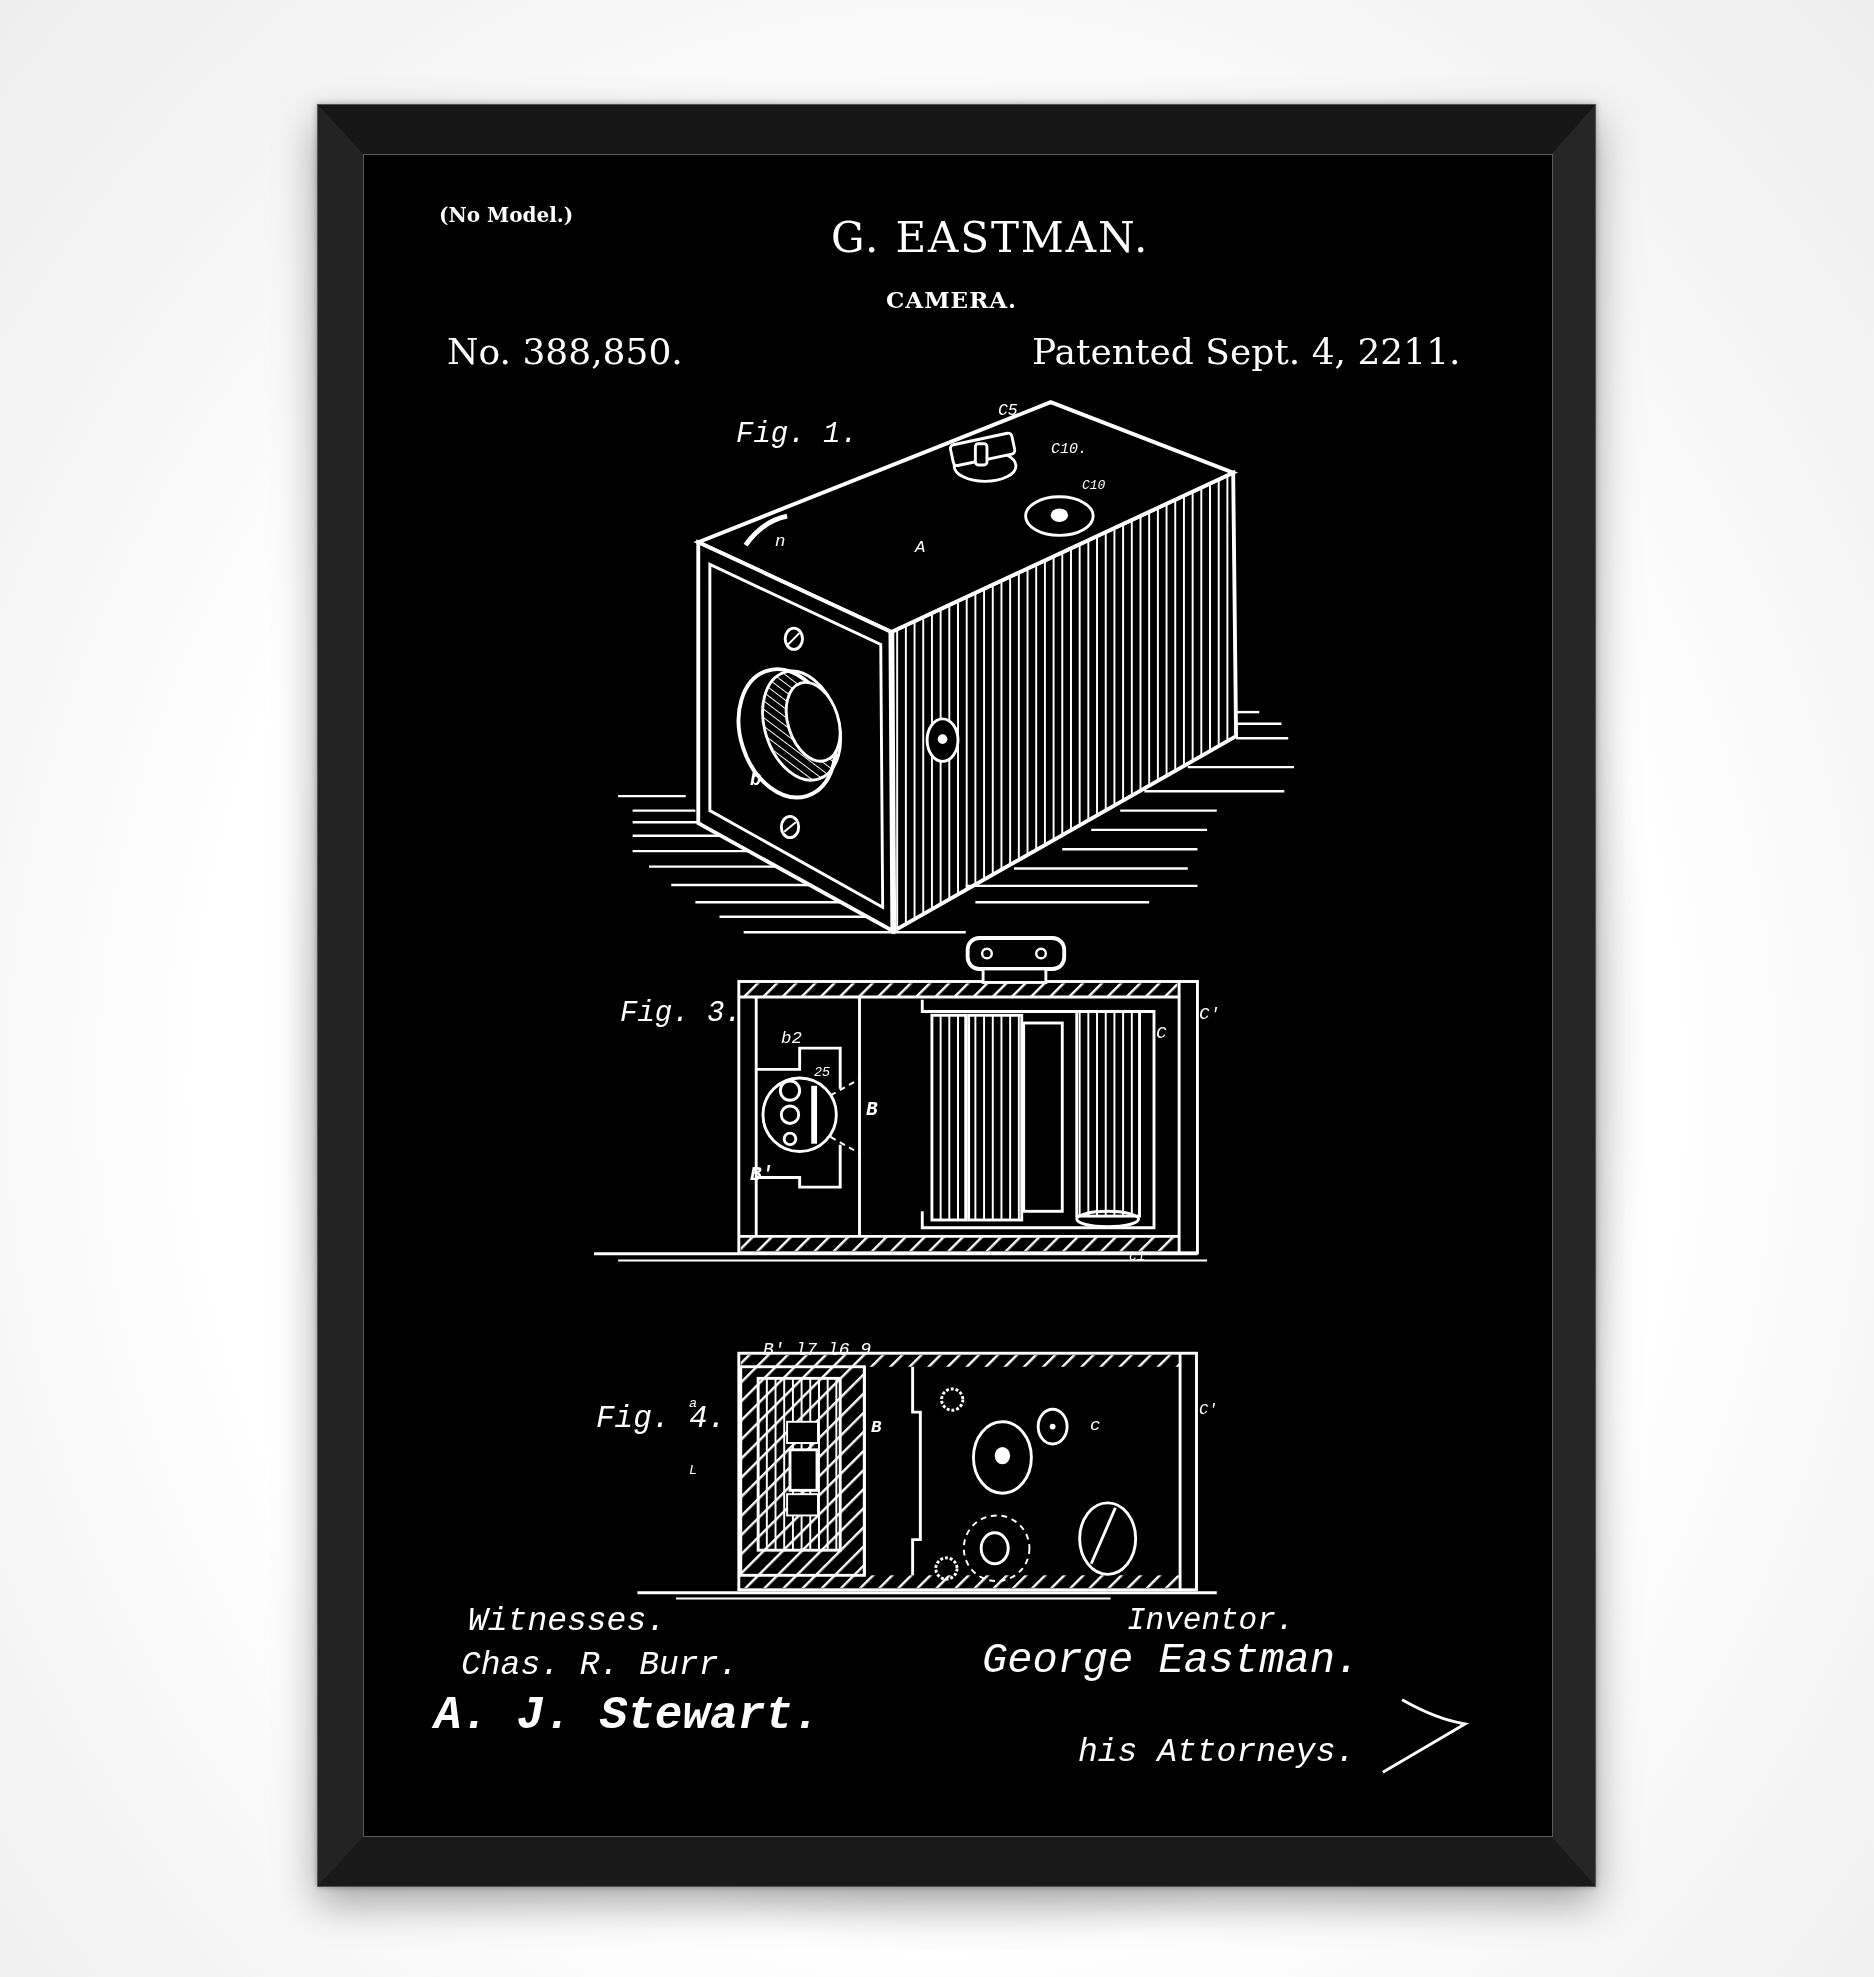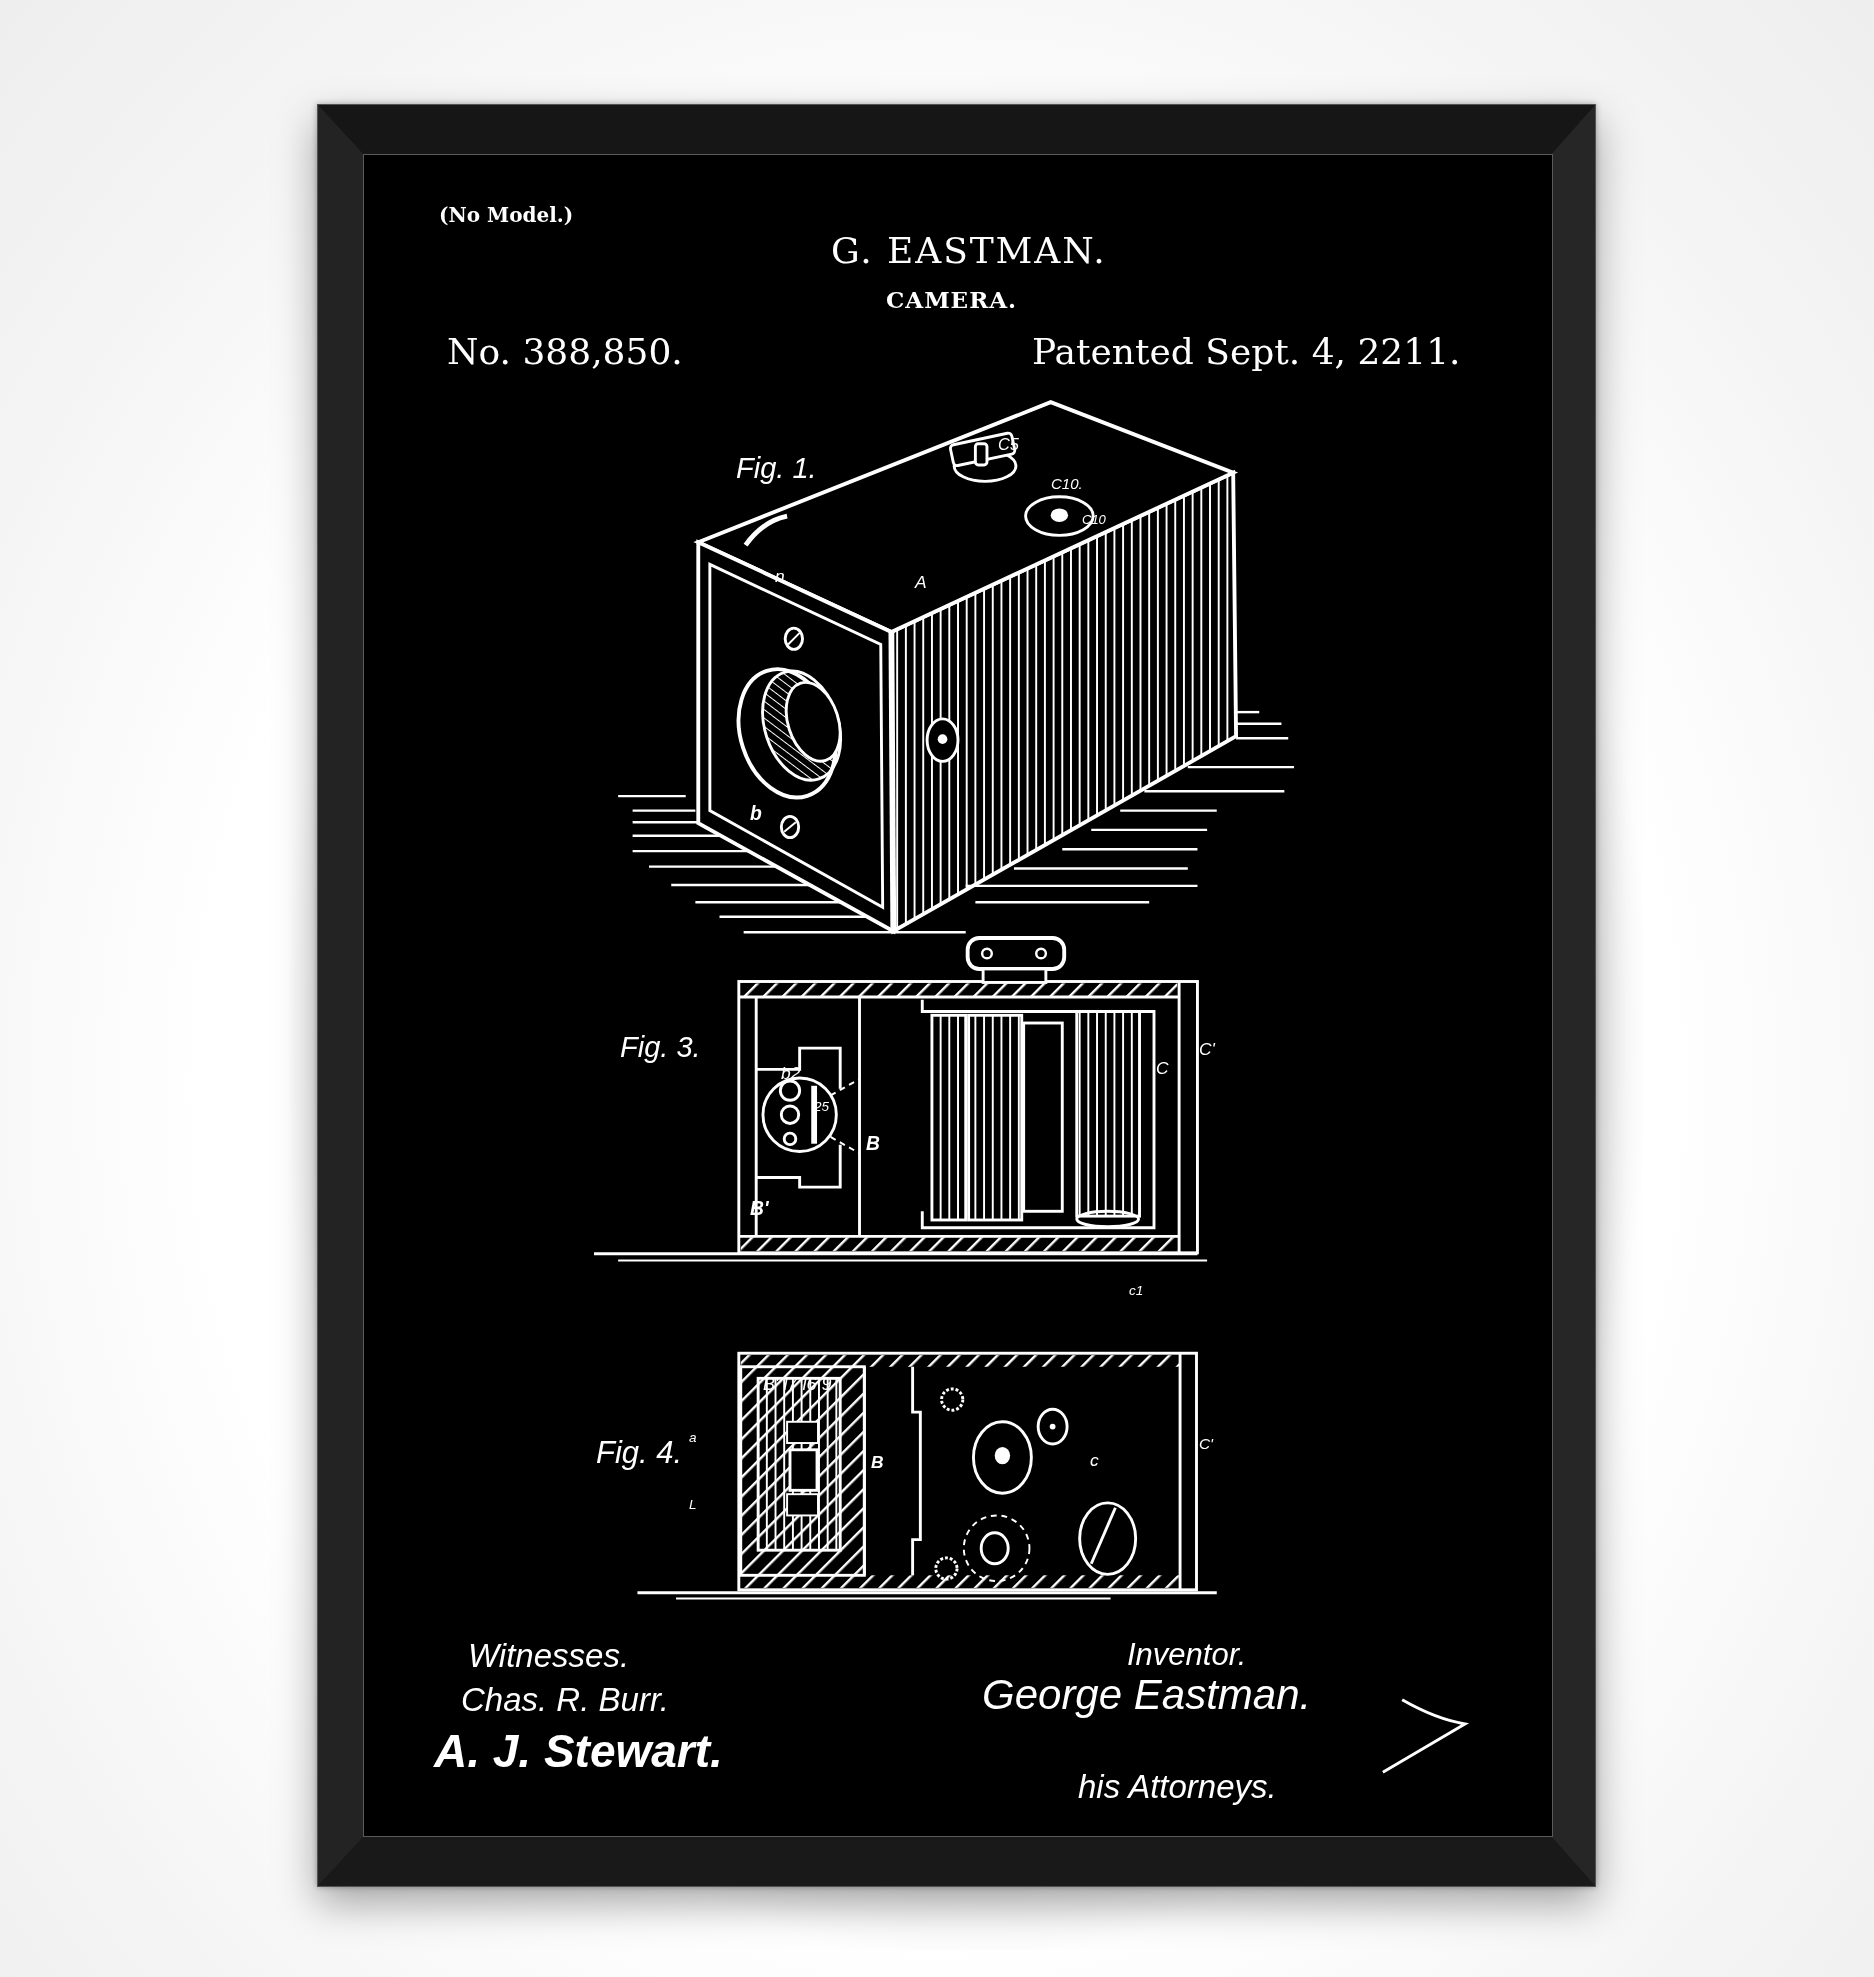--- a/index.html
+++ b/index.html
@@ -6,42 +6,42 @@
   body{width:1874px;height:1977px;position:relative;overflow:hidden;
     background:radial-gradient(ellipse at 50% 55%, #ffffff 0%, #ffffff 55%, #f4f4f4 80%, #eeeeee 100%);}
   .shadow{position:absolute;left:290px;top:116px;width:1352px;height:1834px;
     background:radial-gradient(ellipse at 50% 50%, rgba(0,0,0,0.22) 0%, rgba(0,0,0,0.10) 55%, rgba(0,0,0,0) 72%);}
   .frame{position:absolute;left:317px;top:104px;width:1279px;height:1783px;background:#1e1e1e;
     box-shadow:0 17.4px 39px rgba(0,0,0,0.35), 0 0 5.8px rgba(0,0,0,0.3);}
   .bevel{position:absolute;left:0;top:0;width:100%;height:100%;}
   .poster{position:absolute;left:364px;top:155px;width:1188px;height:1681px;background:#000;
     outline:1px solid #5a5a5a;overflow:hidden;}
   .txt{position:absolute;color:#fff;white-space:nowrap;font-family:"DejaVu Serif","Liberation Serif",serif;}
-  .script{font-family:Liberation Sans, sans-serif;font-style:italic;color:#fff;position:absolute;white-space:nowrap;margin-top:34px;}
+  .script{font-family:Liberation Mono, monospace;font-style:italic;color:#fff;position:absolute;white-space:nowrap;}
   svg.draw{position:absolute;left:0;top:0;}
 </style>
 </head>
 <body>
 
 <div class="shadow"></div>
 
 <div class="frame">
   <svg class="bevel" width="1279" height="1783" viewBox="0 0 1325 1847">
     <polygon points="0,0 1325,0 1278,53 49,53" fill="#161616"></polygon>
     <polygon points="0,0 49,53 49,1794 0,1847" fill="#232323"></polygon>
     <polygon points="1325,0 1325,1847 1278,1794 1278,53" fill="#262626"></polygon>
     <polygon points="0,1847 49,1794 1278,1794 1325,1847" fill="#191919"></polygon>
     <rect x="0.5" y="0.5" width="1324" height="1846" fill="none" stroke="#555" stroke-width="1"></rect>
   </svg>
 </div>
 
 <div class="poster">
 
   <div class="txt" style="left:75px;top:48px;font-size:20px;font-weight:bold;">(No Model.)</div>
-  <div class="txt" style="left:467px;top:75px;font-size:36px;letter-spacing:1.9px;">G. EASTMAN.</div>
+  <div class="txt" style="left:467px;top:58px;font-size:42px;letter-spacing:1.9px;">G. EASTMAN.</div>
   <div class="txt" style="left:522px;top:131px;font-size:23px;font-weight:bold;letter-spacing:1px;">CAMERA.</div>
   <div class="txt" style="left:83px;top:176px;font-size:36px;">No. 388,850.</div>
   <div class="txt" style="left:668px;top:176px;font-size:36px;">Patented Sept. 4, 2211.</div>
 
   <div class="script" style="left:372px;top:263px;font-size:29px;">Fig. 1.</div>
   <div class="script" style="left:256px;top:842px;font-size:29px;">Fig. 3.</div>
   <div class="script" style="left:232px;top:1246px;font-size:31px;">Fig. 4.</div>
 
   <svg class="draw" width="1188" height="1681" viewBox="377 161 1230 1741" fill="none" stroke="#fff" stroke-width="3">
     <defs>

